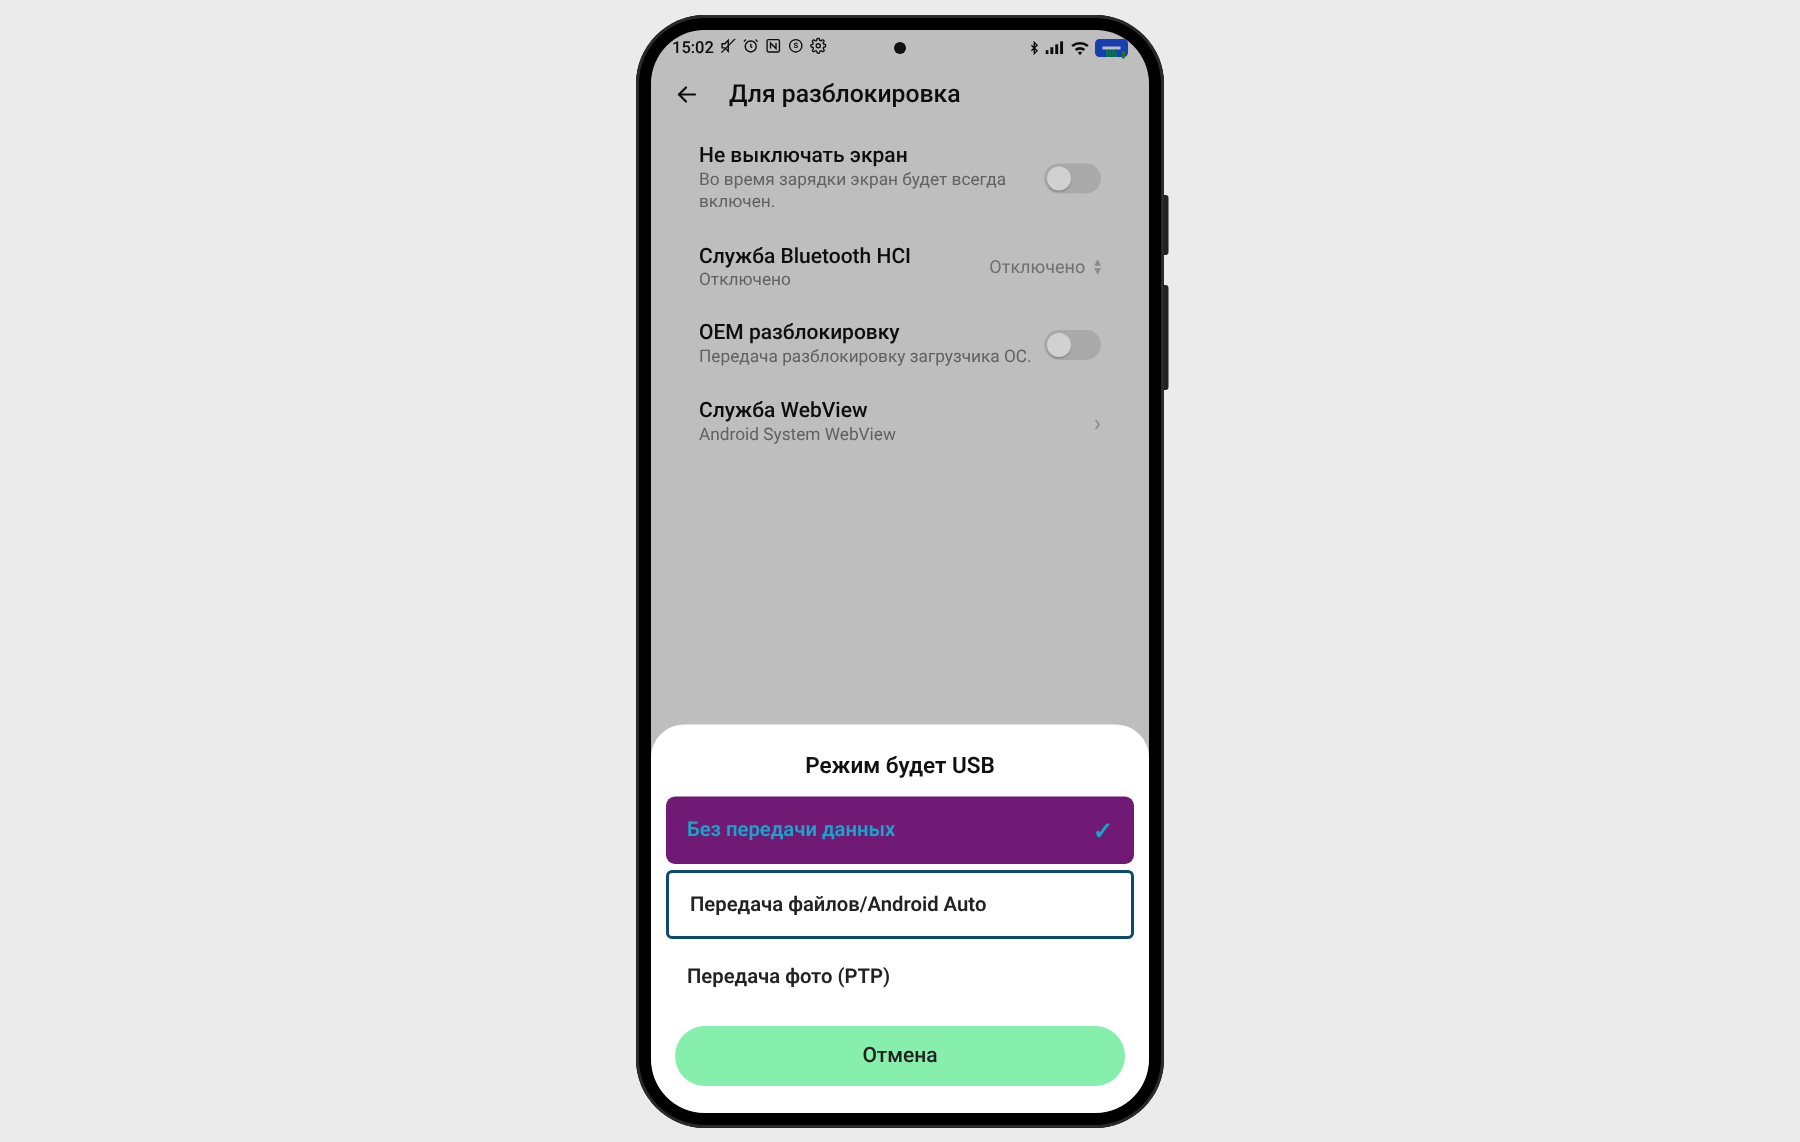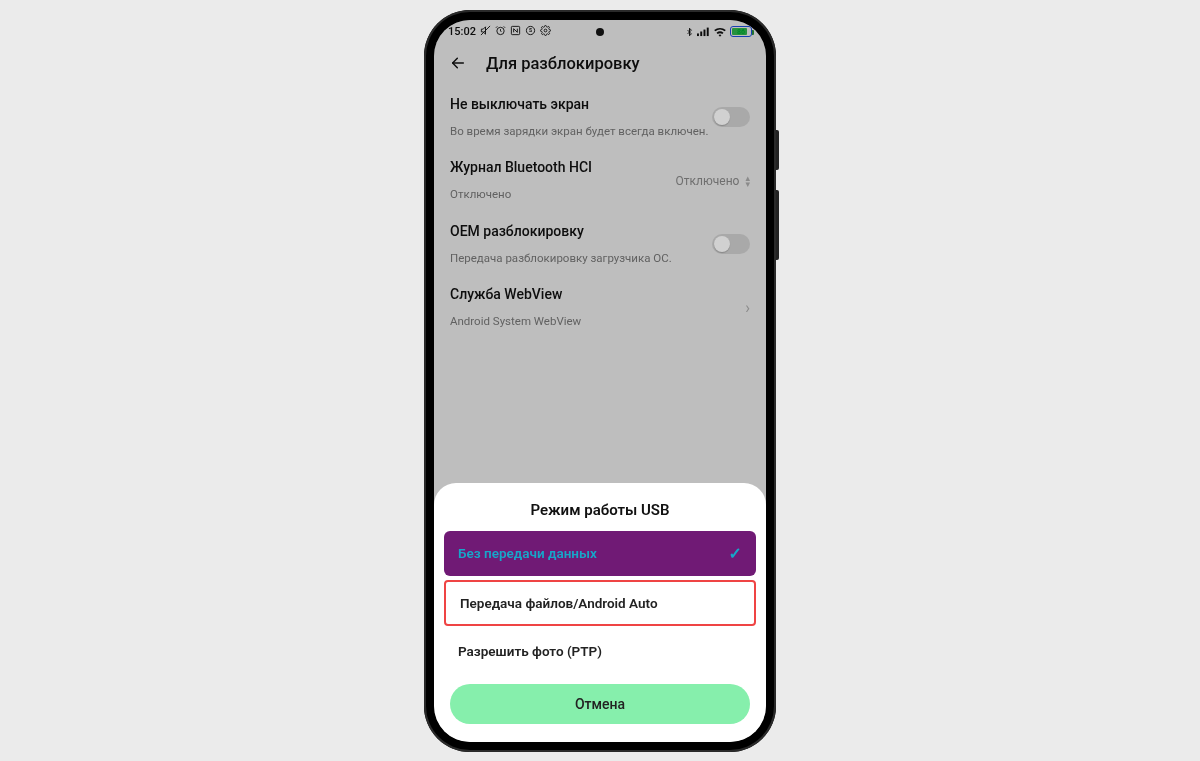--- a/index.html
+++ b/index.html
@@ -61,48 +61,48 @@
     font-weight: 500;
     color: #111;
     position: relative;
     z-index: 2;
   }
   .status-left { display: flex; align-items: center; gap: 4px; }
   .status-right { display: flex; align-items: center; gap: 3px; }
   .status-right svg { display: block; }
   .battery {
     display: inline-flex; align-items: flex-start;
-    border: 1px solid #1d4ed8; border-radius: 3px;
+    border: 5px solid #1d4ed8; border-radius: 3px;
     width: 22px; height: 11px; position: relative;
     padding: 1px;
   }
   .battery::after {
     content: ""; position: absolute; right: -3px; top: 3px;
     width: 2px; height: 5px; background: #2b8a3e; border-radius: 0 1px 1px 0;
   }
   .battery .fill { background: #2fb24c; width: 85%; height: 100%; border-radius: 1px; }
   .battery .pct { position: absolute; left: 0; right: 0; text-align: center; font-size: 7px; color: #0a3; line-height: 9px; font-weight: 700;}
   .header {
     display: flex;
     align-items: center;
     gap: 18px;
     padding: 10px 14px 8px 14px;
   }
   .header .back { font-size: 20px; line-height: 1; }
   .header .title { font-size: 16.5px; font-weight: 500; color: #111; }
   .settings-list { flex: 1; padding: 4px 0; }
   .row {
-    padding: 10px 16px;
+    padding: 10px 32px;
     display: flex;
     align-items: center;
     justify-content: space-between;
   }
   .row .txt { flex: 1; }
   .row .t1 { font-size: 14px; color: #111; font-weight: 500; }
-  .row .t2 { font-size: 11.5px; color: #777; margin-top: 12px; line-height: 1.35; }
+  .row .t2 { font-size: 11.5px; color: #777; margin-top: 0; line-height: 1.35; }
   .row.disabled .t1 { color: #9a9a9a; }
   .row.disabled .t2 { color: #b0b0b0; }
   .toggle {
     width: 38px; height: 20px; border-radius: 10px;
     background: #cfcfcf; position: relative; flex-shrink: 0;
   }
   .toggle::after {
     content: ""; position: absolute; left: 2px; top: 2px;
     width: 16px; height: 16px; border-radius: 50%; background: #fff;
     box-shadow: 0 1px 1px rgba(0,0,0,.2);
@@ -144,21 +144,21 @@
     border-radius: 6px;
     display: flex;
     align-items: center;
     justify-content: space-between;
   }
   .opt.selected {
     background: #701a75;
     color: #17a6c9;
   }
   .opt.highlighted {
-    border: 2px solid #ef4444;
+    border: 2px solid #0c4a6e;
     border-radius: 4px;
     margin: 4px 0;
   }
   .check { color: #17a6c9; font-size: 16px; font-weight: 700; }
   .cancel-btn {
     margin: 12px 6px 0 6px;
     background: #86efac;
     border-radius: 22px;
     text-align: center;
     padding: 12px 0;
@@ -237,37 +237,37 @@
       </div>
     </div>
 
     <div class="header">
       <span class="back">
         <svg width="20" height="16" viewBox="0 0 24 24" fill="none" stroke="#111" stroke-width="2.2" stroke-linecap="round" stroke-linejoin="round">
             <line x1="20" y1="12" x2="4" y2="12"></line>
             <polyline points="11 5 4 12 11 19"></polyline>
           </svg>
       </span>
-      <span class="title">Для разблокировку</span>
+      <span class="title">Для разблокировка</span>
     </div>
 
     <div class="settings-list">
 
       <div class="row">
         <div class="txt">
           <div class="t1">Не выключать экран</div>
           <div class="t2">Во время зарядки экран будет всегда включен.</div>
         </div>
         <div class="toggle"></div>
       </div>
 
 
       <div class="row">
         <div class="txt">
-          <div class="t1">Журнал Bluetooth HCI</div>
+          <div class="t1">Служба Bluetooth HCI</div>
           <div class="t2">Отключено</div>
         </div>
         <div class="value-chip">
           <span>Отключено</span>
           <span class="chevrons">
               <span>▴</span>
               <span>▾</span>
             </span>
         </div>
       </div>
@@ -286,33 +286,33 @@
           <div class="t2">Android System WebView</div>
         </div>
         <span class="arrow-right">›</span>
       </div>
 
     </div>
 
     <div class="dim"></div>
 
     <div class="sheet">
-      <div class="sheet-title">Режим работы USB</div>
+      <div class="sheet-title">Режим будет USB</div>
 
       <div class="opt selected">
         <span>Без передачи данных</span>
         <span class="check">✓</span>
       </div>
 
       <div class="opt highlighted">
         <span>Передача файлов/Android Auto</span>
       </div>
 
       <div class="opt">
-        <span>Разрешить фото (PTP)</span>
+        <span>Передача фото (PTP)</span>
       </div>
 
       <div class="cancel-btn">
         <span>Отмена</span>
       </div>
     </div>
 
   </div>
 </div>
 

